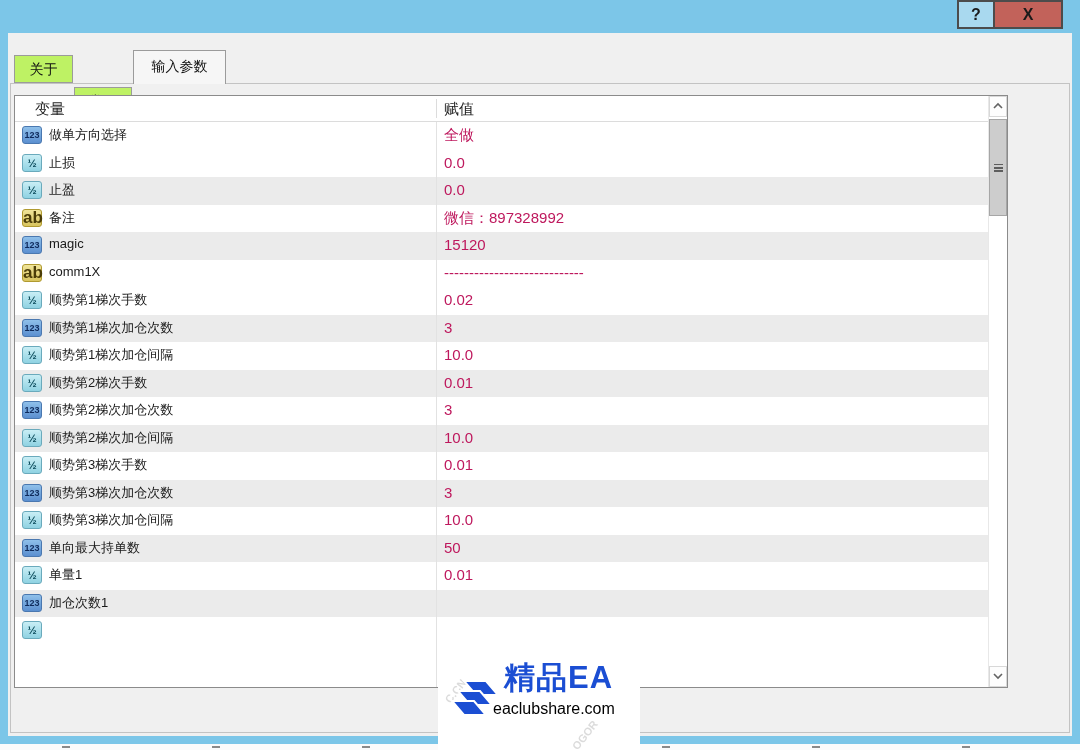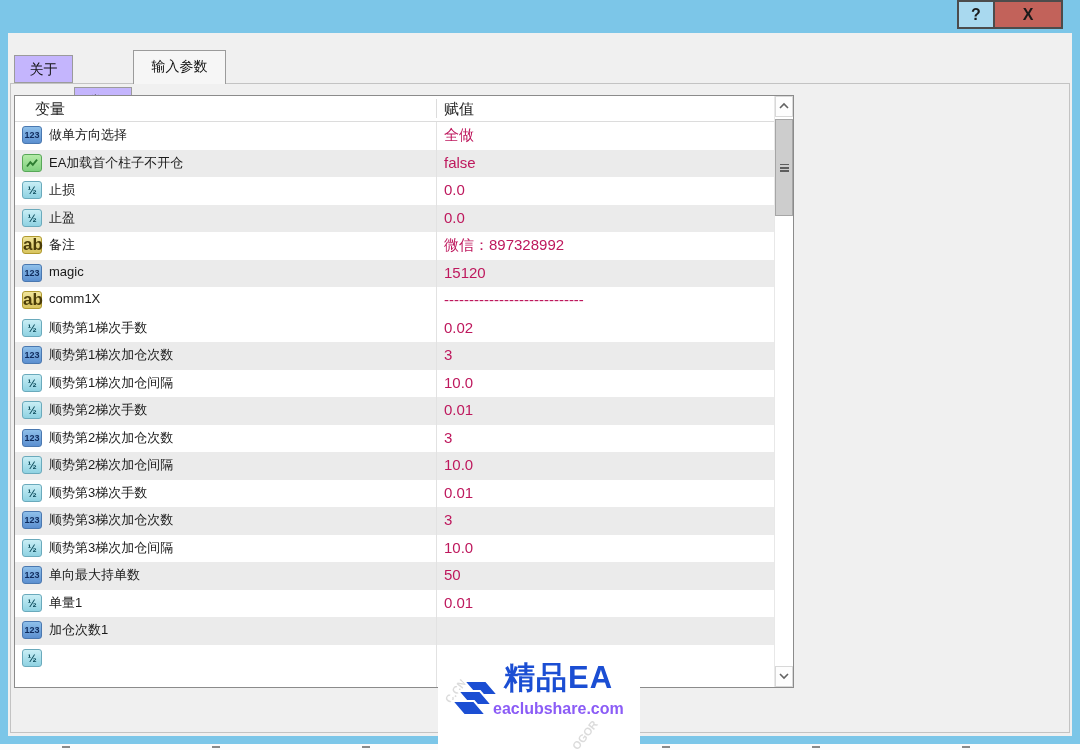--- a/index.html
+++ b/index.html
@@ -17,29 +17,29 @@
   .title { position:absolute; left:0; right:0; top:6px; text-align:center; font-size:17px; color:#0d0d0d; }
   .tb-btn { position:absolute; top:0; height:29px; border:2px solid #4c4c4c; font-family:inherit;
     font-size:16px; font-weight:bold; color:#1a1a1a; text-align:center; line-height:24px; cursor:default; }
   .help  { left:957px; width:38px; background:#a9d9ef; }
   .close { left:993px; width:70px; background:#c2625a; border-left:2px solid #4c4c4c; }
 
   
   .client { position:absolute; left:8px; top:33px; width:1064px; height:703px; background:#f0f0f0; }
 
   
-  .tab { position:absolute; top:22px; height:28px; background:#c4b5fd; border:1px solid #9b9b9b;
+  .tab { position:absolute; top:22px; height:28px; background:#bef264; border:1px solid #9b9b9b;
     font-size:14px; color:#111; text-align:center; line-height:26px; z-index:2; }
   .tab-1 { left:6px;  width:59px; }
   .tab-2 { left:66px; width:58px;margin-top:32px; }
   .tab-active { left:125px; width:93px; top:17px; height:34px; background:#f6f6f6; border-bottom:none; z-index:4; line-height:31px; }
   .panel { position:absolute; left:2px; right:2px; top:50px; bottom:3px; border:1px solid #c3c3c3; background:#f0f0f0; z-index:1; }
 
   
-  .table { position:absolute; left:6px; top:62px; width:780px; height:593px; background:#ffffff;
+  .table { position:absolute; left:6px; top:62px; width:994px; height:593px; background:#ffffff;
     border:1px solid #8b8b8b; z-index:3; }
   .thead { position:absolute; left:0; top:0; right:19px; height:26px; background:#ffffff; border-bottom:1px solid #dcdcdc; }
   .thead::after { content:''; position:absolute; left:421px; top:3px; bottom:3px; width:1px; background:#dcdcdc; }
   .h1 { position:absolute; left:20px;  top:4px; font-size:15px; color:#222; }
   .h2 { position:absolute; left:429px; top:4px; font-size:15px; color:#222; }
 
   .rows { position:absolute; left:0; top:26px; right:19px; bottom:0; overflow:hidden; }
   .coldiv { position:absolute; left:421px; top:0; bottom:0; width:1px; background:#e2e2e2; z-index:5; }
   .trow { position:relative; height:27.5px; background:#ffffff; }
   .trow.alt { background:#ebebeb; }
@@ -70,21 +70,21 @@
   .btn-ok     { left:662px; top:653px; width:121px; height:36px; border:2px solid #4e8fc8; }
   .btn-cancel { left:794px; top:653px; width:122px; height:36px; }
   .btn-reset  { left:928px; top:653px; width:122px; height:36px; }
   .grip-corner { position:absolute; left:1048px; top:688px; width:3px; height:3px; background:#9a9a9a;
     box-shadow:5px 0 0 #9a9a9a, 0 5px 0 #9a9a9a, 5px 5px 0 #9a9a9a; }
 
   
   .watermark { position:absolute; left:438px; top:645px; width:202px; height:105px; background:#ffffff; z-index:10; overflow:hidden; }
   .wm-logo { position:absolute; left:8px; top:22px; }
   .wm-title { position:absolute; left:66px; top:12px; font-size:31px; font-weight:bold; color:#1b4ed3; letter-spacing:1px; white-space:nowrap; }
-  .wm-sub   { position:absolute; left:55px; top:55px; font-size:16px; font-weight:bold; color:#8b5cf6; white-space:nowrap; }
+  .wm-sub   { position:absolute; left:55px; top:55px; font-size:16px; font-weight:normal; color:#000000; white-space:nowrap; }
   .wm-faint { position:absolute; color:rgba(90,90,90,0.22); font-size:11px; font-weight:bold; transform:rotate(-52deg); }
   .wm-f1 { left:4px;  top:40px; }
   .wm-f2 { left:130px; top:84px; }
 
   .chev { stroke:#636363; stroke-width:1.6; fill:none; }
 </style>
 </head>
 <body>
 
 <div class="stage">
@@ -109,27 +109,20 @@
         <div class="thead">
           <span class="h1">变量</span>
           <span class="h2">赋值</span>
         </div>
         <div class="rows" id="rows">
           <div class="coldiv"></div>
         <div class="trow">
               <span class="picon num">123</span>
               <span class="pname">做单方向选择</span>
               <span class="pvalue">全做</span>
-            </div>
-            <div class="trow alt">
-              <span class="picon bool"><svg width="14" height="11" viewBox="0 0 16 13">
-                  <polyline points="2,10 6,5 9,8 14,2" fill="none" stroke="#2e7d32" stroke-width="2.2"></polyline>
-                </svg></span>
-              <span class="pname">EA加载首个柱子不开仓</span>
-              <span class="pvalue">false</span>
             </div>
             <div class="trow">
               <span class="picon dbl">½</span>
               <span class="pname">止损</span>
               <span class="pvalue">0.0</span>
             </div>
             <div class="trow alt">
               <span class="picon dbl">½</span>
               <span class="pname">止盈</span>
               <span class="pvalue">0.0</span>

